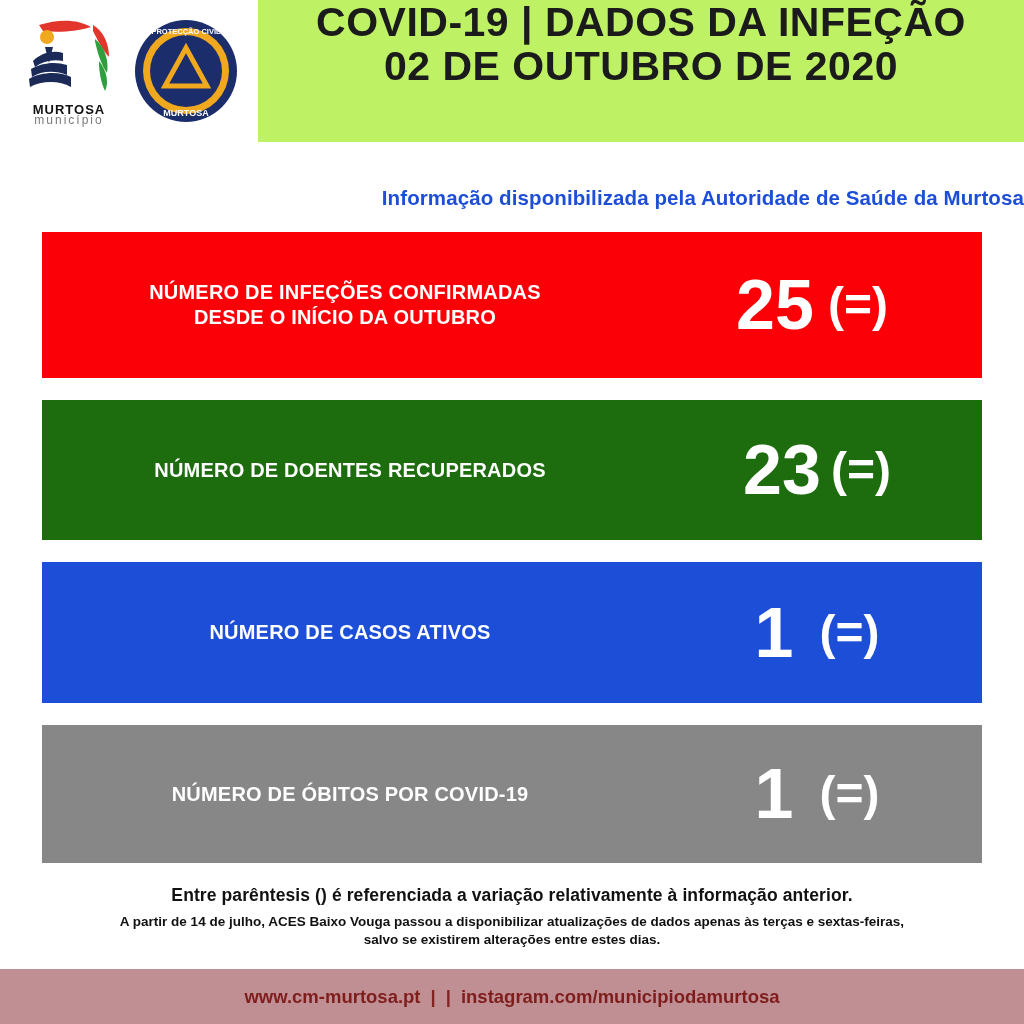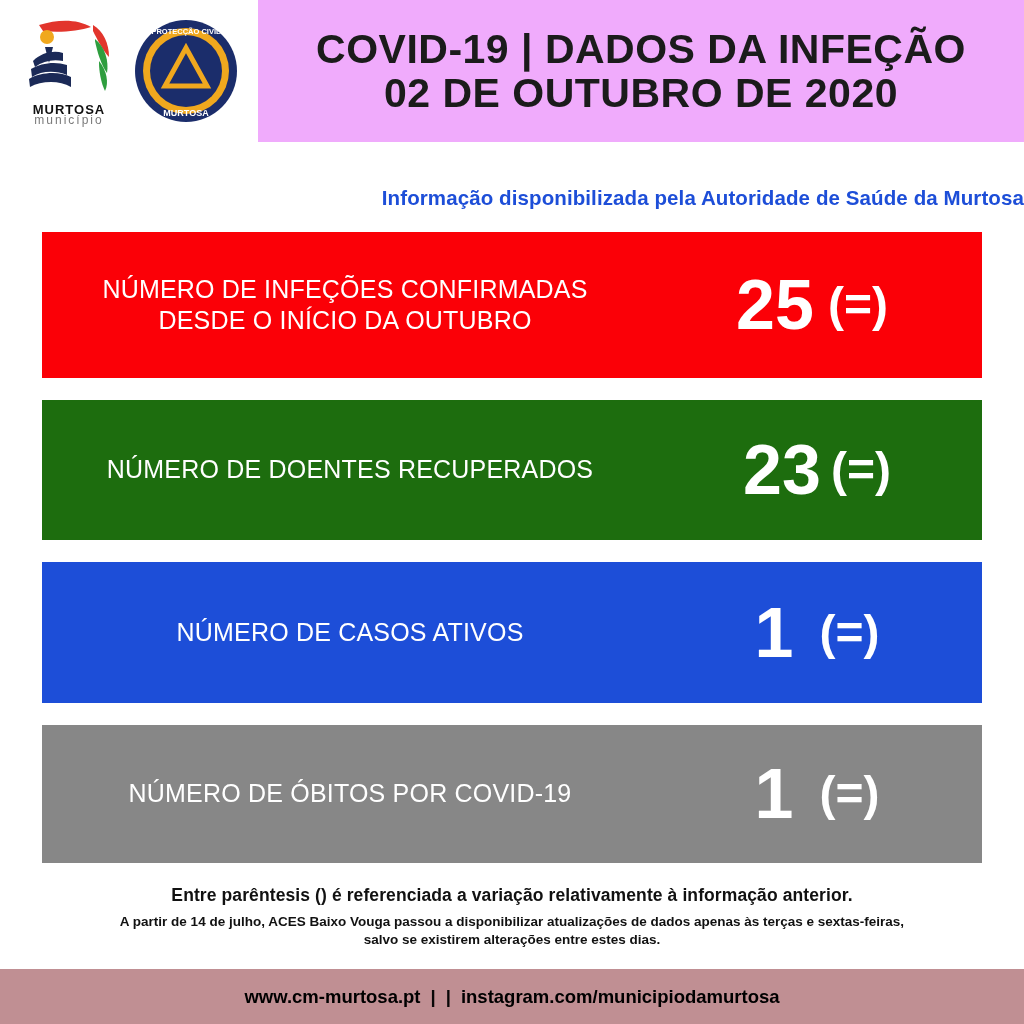--- a/index.html
+++ b/index.html
@@ -63,25 +63,25 @@
     color: #7a7a7a;
     letter-spacing: 2px;
   }
   .logo-pc {
     width: 106px;
     height: 106px;
     position: relative;
   }
   .header-title {
     flex: 1;
-    background: #f0abfc;
+    background: #bef264;
     display: flex;
     flex-direction: column;
     align-items: center;
-    justify-content: center;
+    justify-content: flex-start;
     color: #1b1b1b;
     text-align: center;
     padding: 0 0;
   }
   .header-title .l1 {
     font-size: 41px;
     font-weight: bold;
     letter-spacing: 0.5px;
     line-height: 1.08;
     white-space: nowrap;
@@ -112,22 +112,22 @@
   .row {
     display: flex;
     align-items: center;
     margin-bottom: 22px;
     color: #ffffff;
     box-sizing: border-box;
   }
   .row .label {
     flex: 1;
     text-align: center;
-    font-size: 25px;
-    font-weight: normal;
+    font-size: 20px;
+    font-weight: bold;
     line-height: 1.25;
     padding-left: 6px;
     letter-spacing: 0.2px;
   }
   .row .value-wrap {
     width: 330px;
     display: flex;
     align-items: center;
     justify-content: center;
     gap: 18px;
@@ -180,21 +180,21 @@
     background: #c08f93;
     display: flex;
     align-items: center;
     justify-content: center;
     gap: 10px;
     color: #ffffff;
     font-size: 18.5px;
     font-weight: bold;
   }
   .footer .sep { opacity: 0.95; }
-  .footer a, .footer span { color: #000000; text-decoration: none; }
+  .footer a, .footer span { color: #7f1d1d; text-decoration: none; }
 </style>
 </head>
 <body>
 
 <div class="poster">
 
   <div class="header">
     <div class="logos">
 
       <div class="logo-murtosa">

